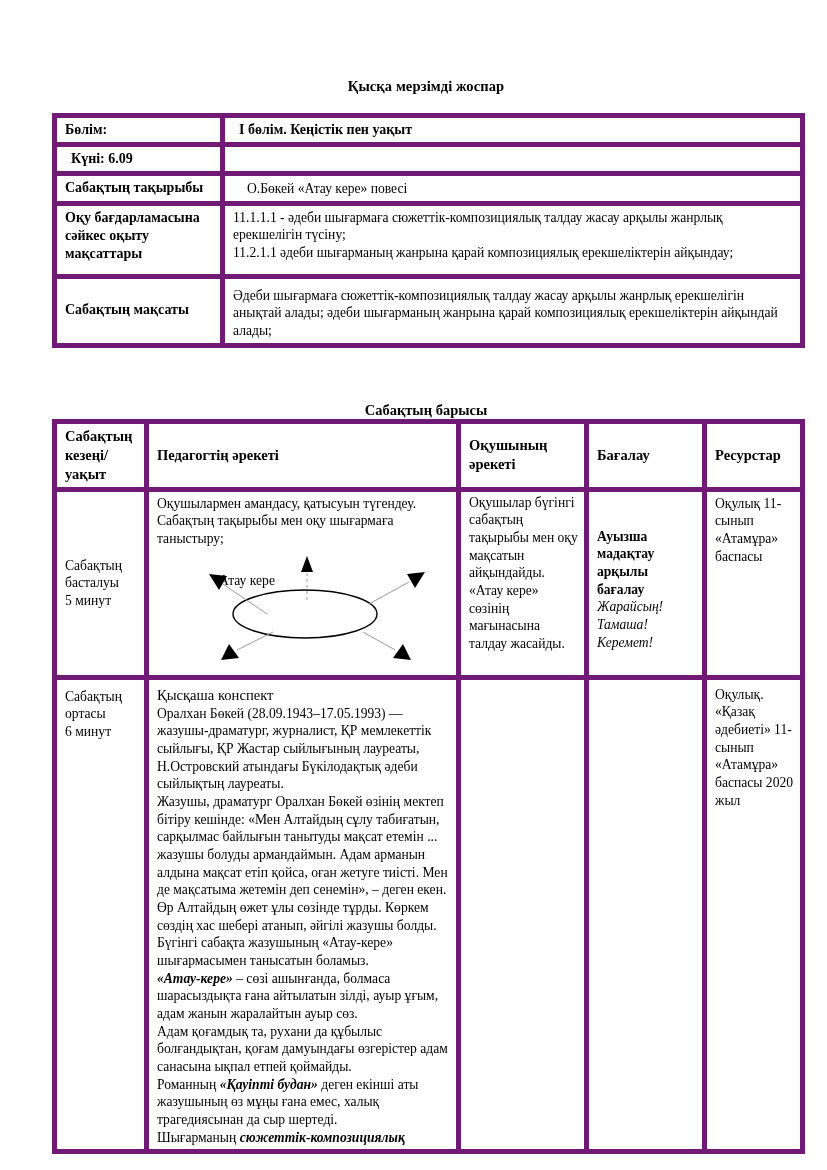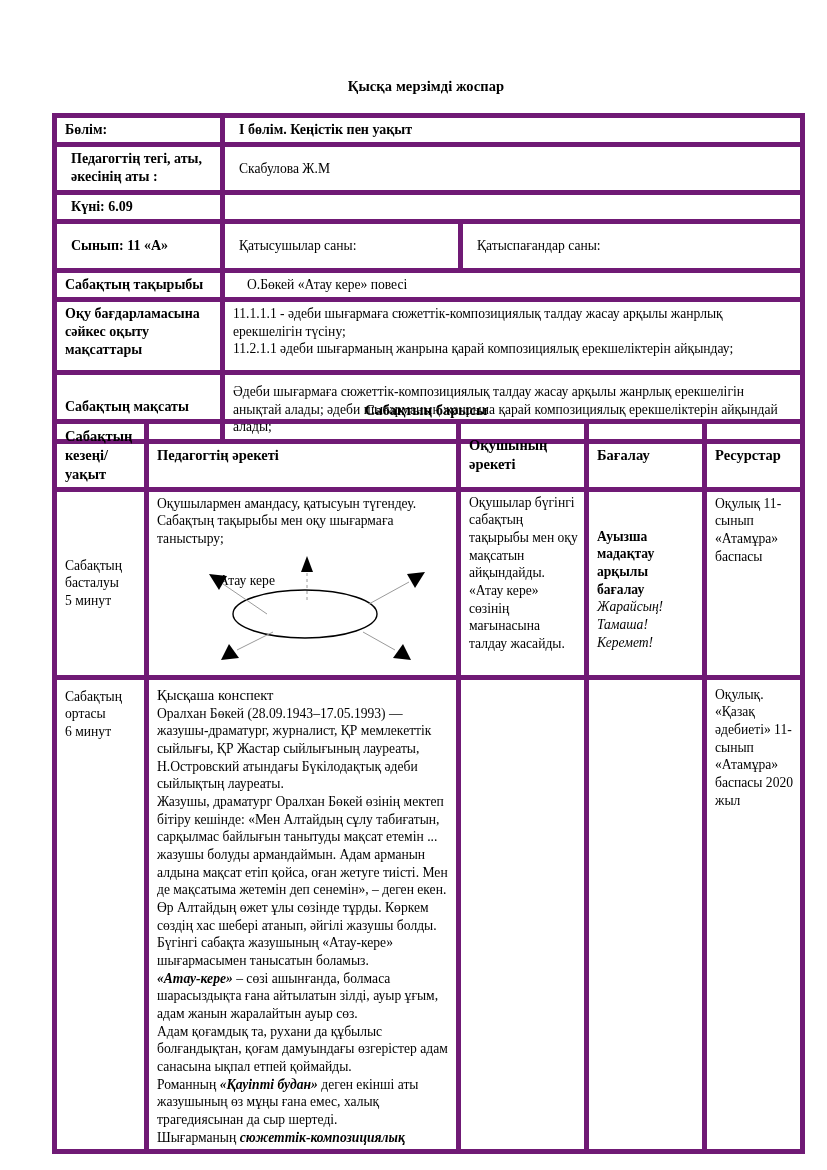--- a/index.html
+++ b/index.html
@@ -107,31 +107,22 @@
       <col style="width:168px">
       <col style="width:238px">
       <col style="width:342px">
     </colgroup>
     <tbody>
       <tr>
         <td class="cell-label">Бөлім:</td>
         <td colspan="2" class="cell-label indent">І бөлім. Кеңістік пен уақыт</td>
       </tr>
       <tr>
-        <td class="cell-label indent" style="height:36px">Педагогтің тегі, аты, әкесінің аты :</td>
-        <td colspan="2" class="val indent">Скабулова Ж.М</td>
-      </tr>
-      <tr>
         <td class="cell-label indent">Күні:  6.09</td>
         <td colspan="2"></td>
-      </tr>
-      <tr>
-        <td class="cell-label indent" style="height:38px">Сынып:  11 «А»</td>
-        <td class="val indent">Қатысушылар саны:</td>
-        <td class="val indent">Қатыспағандар саны:</td>
       </tr>
       <tr>
         <td class="cell-label">Сабақтың тақырыбы</td>
         <td colspan="2" class="val" style="padding-left:22px">О.Бөкей «Атау кере» повесі</td>
       </tr>
       <tr>
         <td class="cell-label top" style="height:62px">
           <span class="line">Оқу бағдарламасына сәйкес оқыту мақсаттары</span>
         </td>
         <td colspan="2" class="val top">

